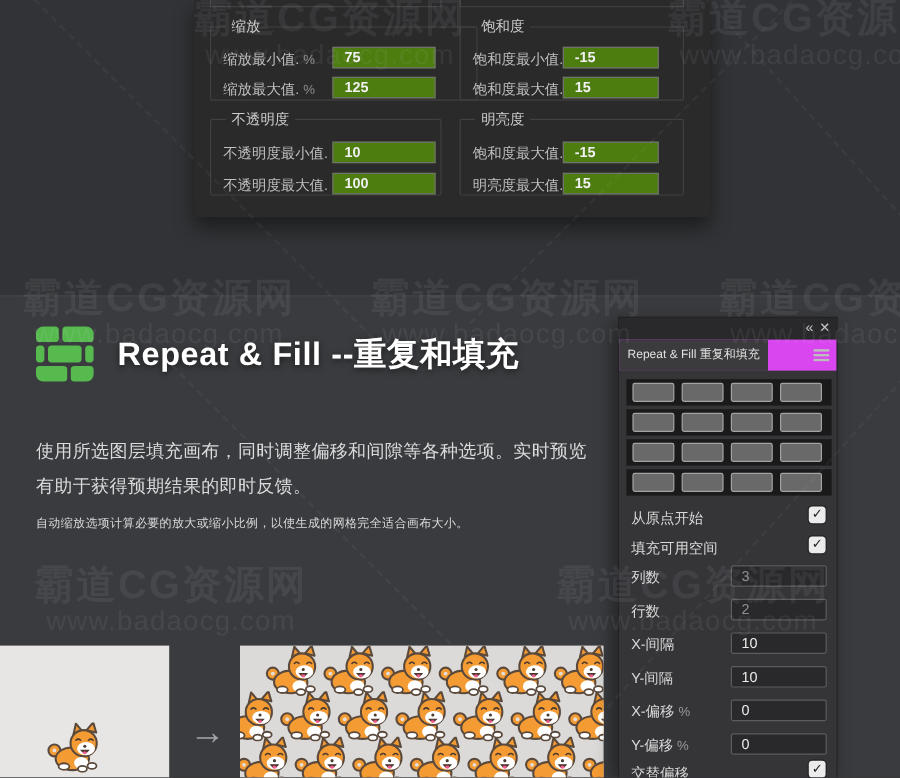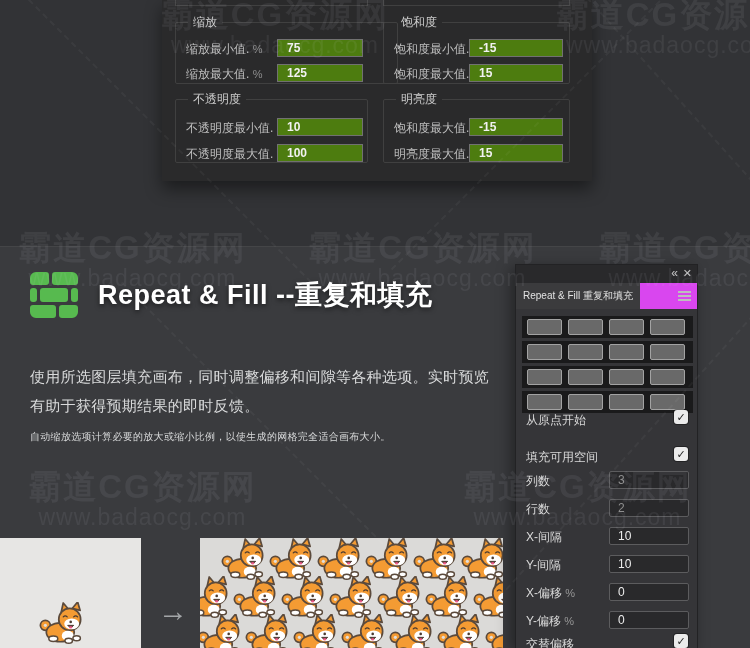--- a/index.html
+++ b/index.html
@@ -21,21 +21,21 @@
   
   #dialog { left:162px; top:0; width:430px; height:181px; background:#2a2a2b; box-shadow:0 8px 16px rgba(0,0,0,.45); z-index:2; }
   .remnant { position:absolute; top:0; height:6px; border:1px solid #404040; border-top:none; }
   fieldset.grp { position:absolute; border:1px solid #404040; border-radius:2px; }
   fieldset.grp legend { margin-left:12px; padding:0 5px; font-size:12px; color:#cccccc; }
   .fld-row { position:absolute; left:0; width:100%; height:18px; }
   .fld-label { position:absolute; left:10px; top:2px; font-size:12px; color:#bfbfbf; white-space:nowrap; }
   .fld-suffix { color:#8d8d8d; font-size:11px; }
   .dlg-input { position:absolute; top:0; height:18px; background:#4d7c0f; border:1px solid #717171; color:#f1f1f1; font-size:12px; font-weight:bold; line-height:16px; padding-left:9px; }
   .grp-l .dlg-input { left:101px; width:86px; }
-  .grp-r .dlg-input { left:85px;  width:94px; }
+  .grp-r .dlg-input { left:85px;  width:80px; }
 
   
   #logo { left:30px; top:272px; width:48px; height:46px; display:flex; flex-direction:column; gap:3px; z-index:3; }
   .logo-row { display:flex; gap:3px; flex:1; }
   .brick { background:#57ba4f; border-radius:3px; }
   #hero-title { left:98px; top:277px; font-size:27px; font-weight:bold; color:#ffffff; letter-spacing:.5px; text-shadow:0 2px 5px rgba(0,0,0,.55); white-space:nowrap; z-index:3; }
   .para { position:absolute; left:30px; color:#d9dadb; letter-spacing:.3px; z-index:3; }
   #para-1 { top:363px; width:468px; font-size:15px; line-height:1.9; }
   #para-2 { top:428px; width:500px; font-size:10px; line-height:1.8; }
 
@@ -238,21 +238,21 @@
           <div class="grid-btn"></div>
         </div>
         <div class="grid-strip" style="top: 82px;">
           <div class="grid-btn"></div>
           <div class="grid-btn"></div>
           <div class="grid-btn"></div>
           <div class="grid-btn"></div>
         </div>
       </div>
     <div id="rows-host">
-        <div class="p-row" style="top: 101px;">
+        <div class="p-row" style="top: 113px;">
           <span class="p-label">从原点开始</span>
           <span class="checkbox">✓</span>
         </div>
         <div class="p-row" style="top: 138px;">
           <span class="p-label">填充可用空间</span>
           <span class="checkbox">✓</span>
         </div>
         <div class="p-row" style="top: 162px;">
           <span class="p-label">列数</span>
           <div class="p-input dim">3</div>

